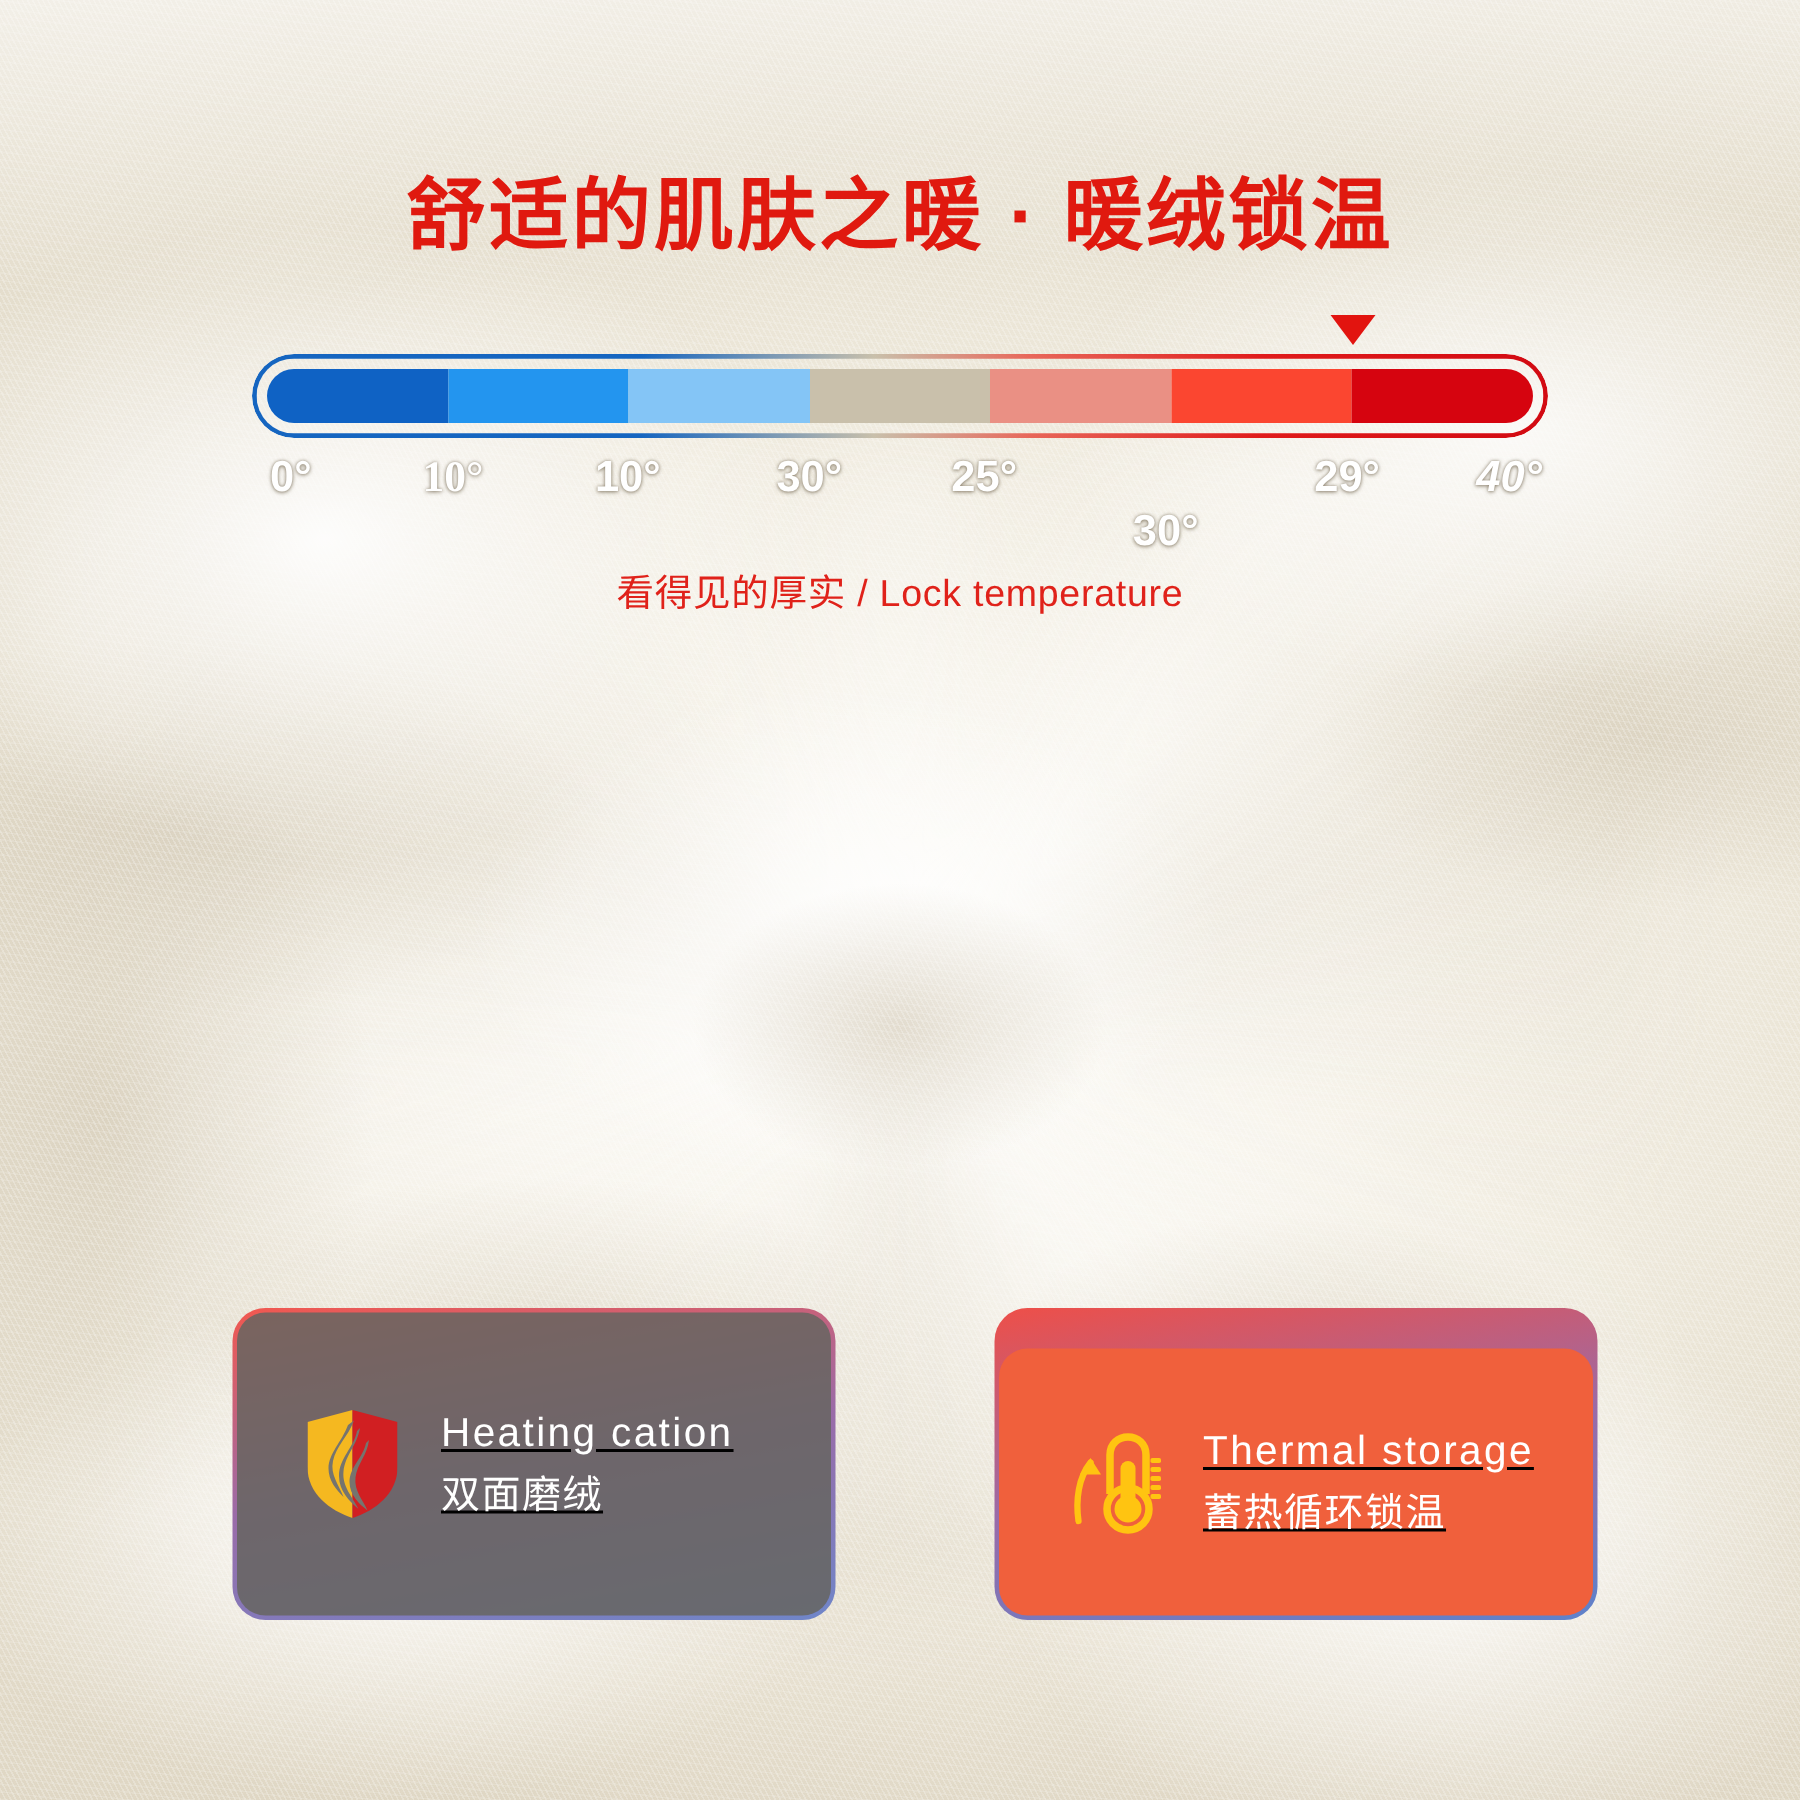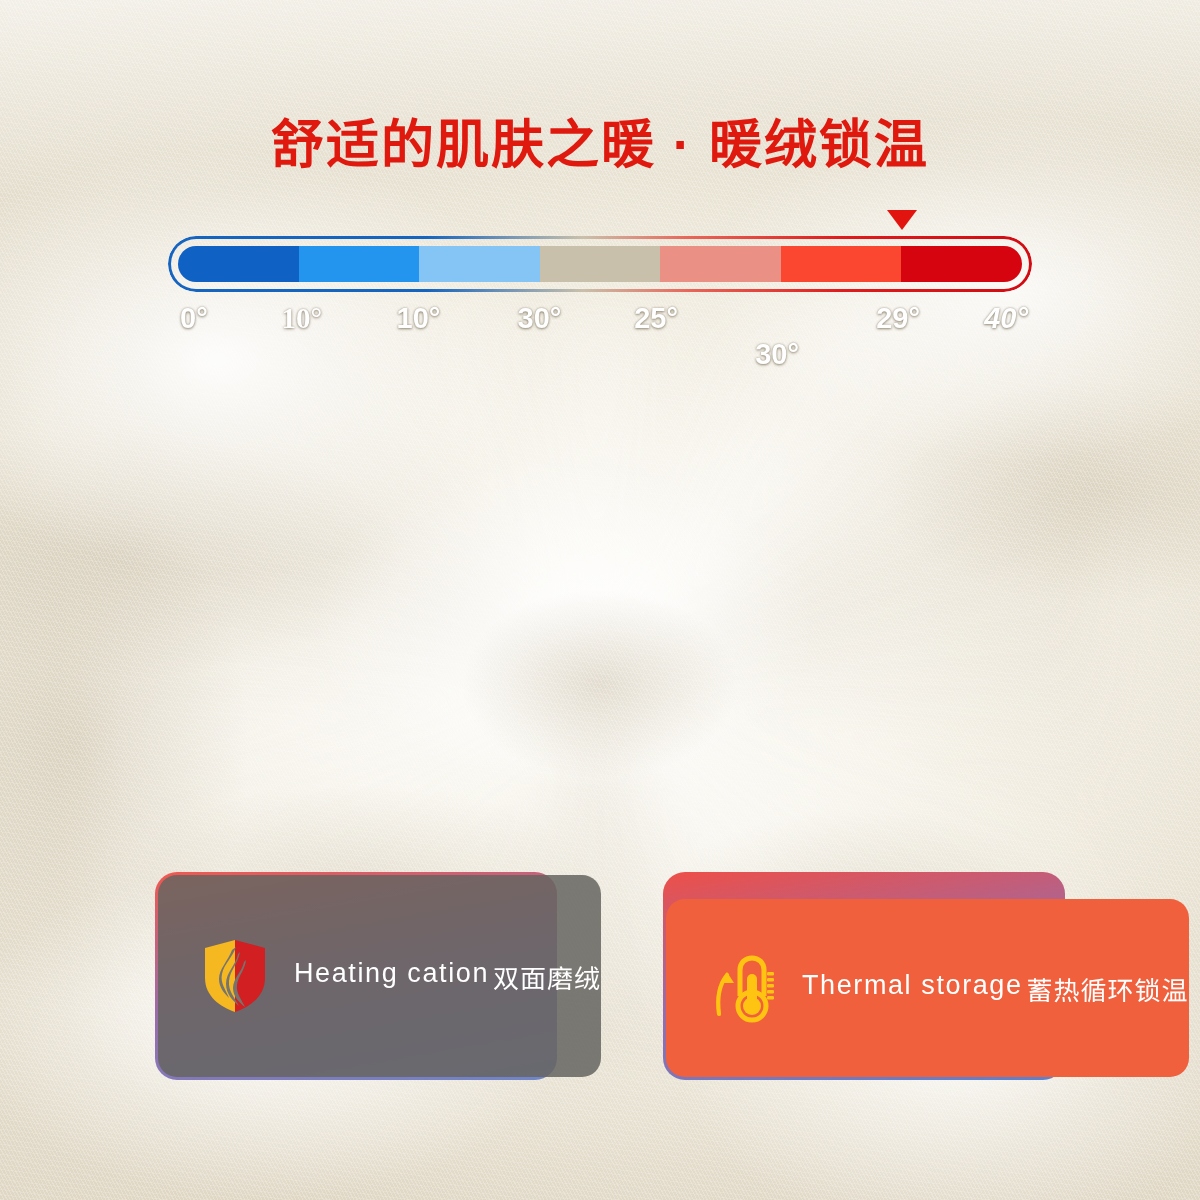--- a/index.html
+++ b/index.html
@@ -172,21 +172,21 @@
   }
   .card-inner {
     flex:1;
     border-radius:19px;
     display:flex;
     align-items:center;
     padding-left:44px;
     gap:26px;
   }
   .card-icon { flex:0 0 auto; width:66px; height:76px; display:block; }
-  .card-text { display:flex; flex-direction:row; gap:4px; }
+  .card-text { display:flex; flex-direction:column; gap:4px;text-decoration:underline; }
   .card-en {
     font-size:27px; color:#ffffff;
     letter-spacing:1.6px; white-space:nowrap;
   }
   .card-cn {
     font-size:26px; color:#ffffff;
     letter-spacing:1px; white-space:nowrap;
   }
 </style>
 </head>
@@ -224,20 +224,21 @@
         <div class="gauge-tick" style="left: 15.5%; font-family: Liberation Serif, serif;">10°</div>
         <div class="gauge-tick" style="left: 29%;">10°</div>
         <div class="gauge-tick" style="left: 43%;">30°</div>
         <div class="gauge-tick" style="left: 56.5%; text-align: center;">25°</div>
         <div class="gauge-tick" style="left: 70.5%; margin-top: 36px;">30°</div>
         <div class="gauge-tick" style="left: 84.5%;">29°</div>
         <div class="gauge-tick" style="left: 97%; font-style: italic;">40°</div>
       </div>
   </div>
 
+  <div id="subtitle" style="color: rgb(224, 34, 26);">看得见的厚实 / Lock temperature</div>
 
   <div id="cards">
 
     <div class="card" style="background: linear-gradient(170deg, rgb(242, 88, 79) 0%, rgb(154, 107, 168) 50%, rgb(111, 134, 201) 100%);">
       <div class="card-inner" style="background: rgba(103, 101, 97, 0.86);">
         <svg class="card-icon" viewBox="0 0 66 76">
           <defs>
             <clipPath id="shieldClip">
               <path d="M33 2 L63 10 L63 40 C63 58 48 69 33 74 C18 69 3 58 3 40 L3 10 Z"></path>
             </clipPath>

